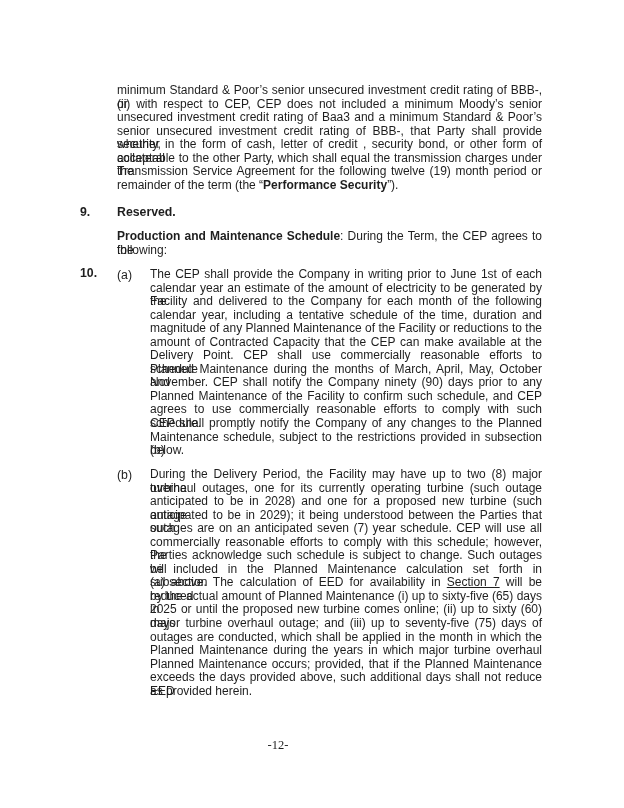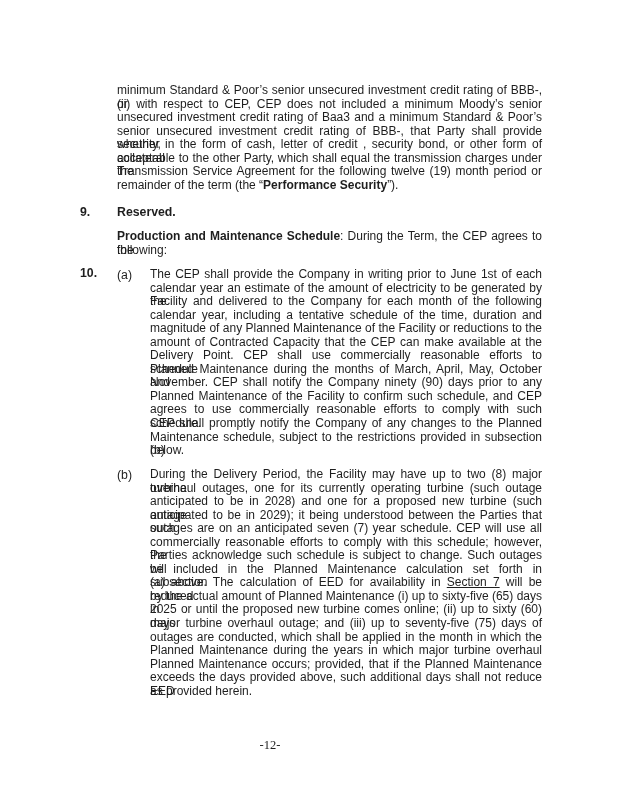--- a/index.html
+++ b/index.html
@@ -8,21 +8,21 @@
   .page { position:absolute; left:0; top:0; width:624px; height:808px; background:#fff; }
   .blk { position:absolute; font-size:12px; line-height:13.55px; }
   .ln { display:block; text-align:justify; text-align-last:justify; white-space:nowrap; height:13.55px; overflow:visible; }
   .ln.last { text-align-last:left; }
   .ln span.j { display:inline-block; width:100%; text-align:justify; text-align-last:justify; white-space:normal; }
   .ln.last span.j { text-align-last:left; }
   .b { font-weight:bold; }
   .u { text-decoration:underline; }
   .num { position:absolute; font-size:12.3px; font-weight:bold; }
   .lbl { position:absolute; font-size:12.3px; }
-  .pgnum { position:absolute; left:0; width:540px; text-align:center; top:738px;
+  .pgnum { position:absolute; left:8px; width:540px; text-align:center; top:738px;
            font-family:"Liberation Serif", serif; font-size:12.5px; }
 </style>
 </head>
 <body>
 
 <div class="page">
 
   <div class="blk" style="left:117px; top:84px; width:425px;">
     <div class="ln"><span class="j">minimum Standard &amp; Poor’s senior unsecured investment credit rating of BBB-, or</span></div>
     <div class="ln"><span class="j">(ii) with respect to CEP, CEP does not included a minimum Moody’s senior</span></div>

